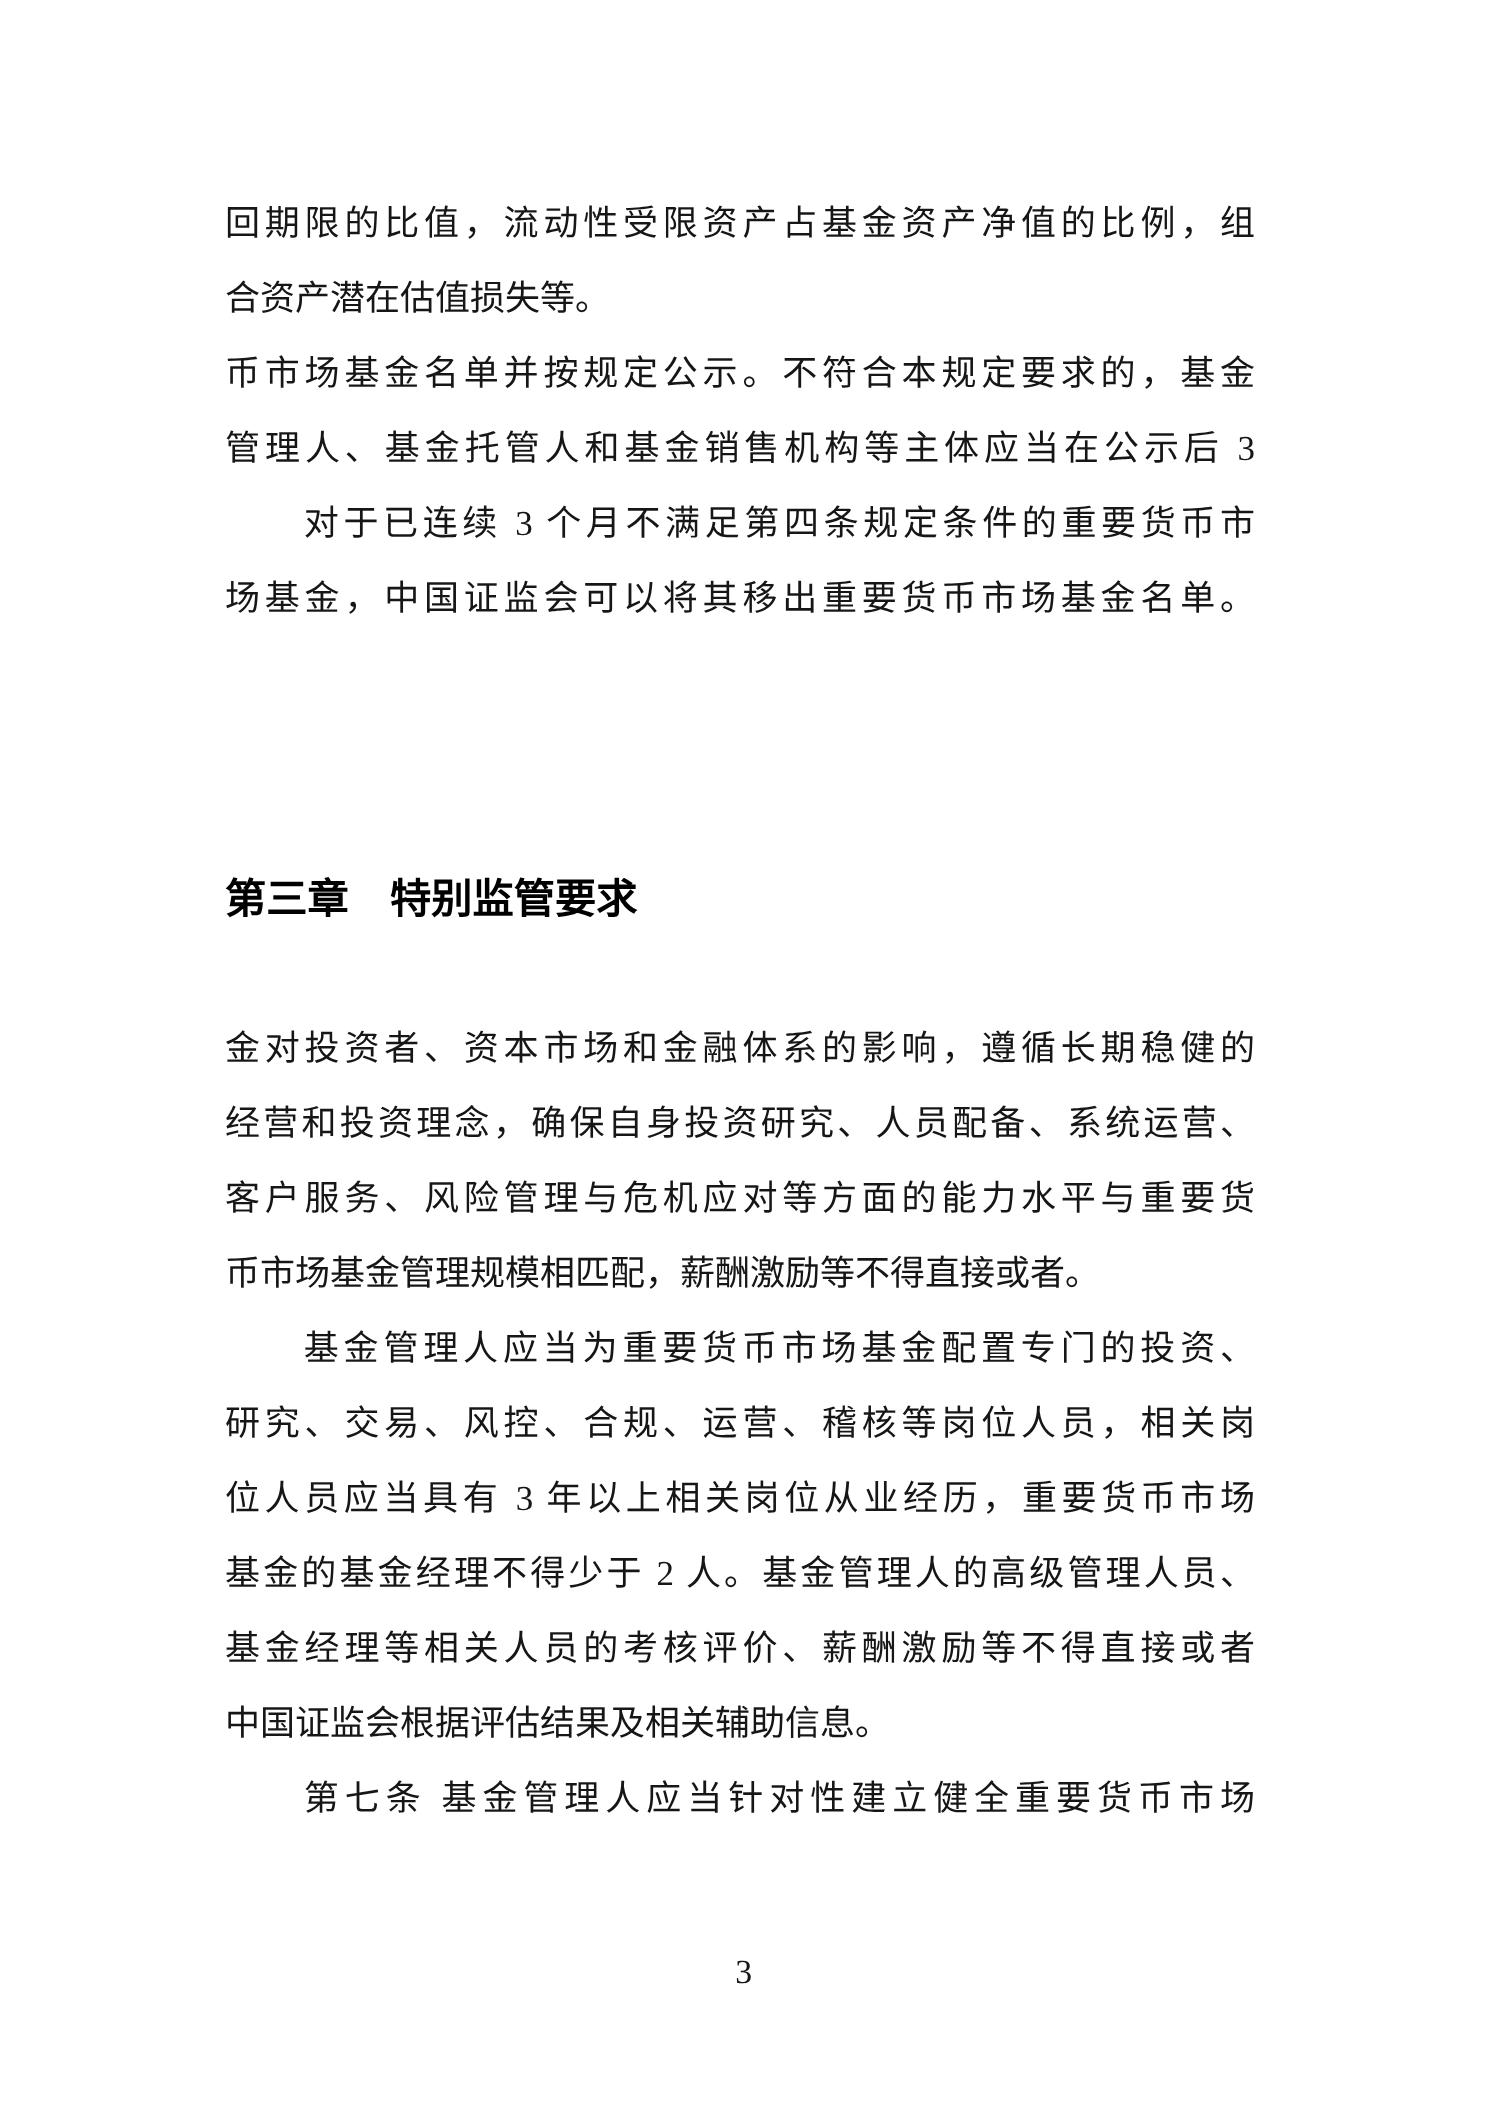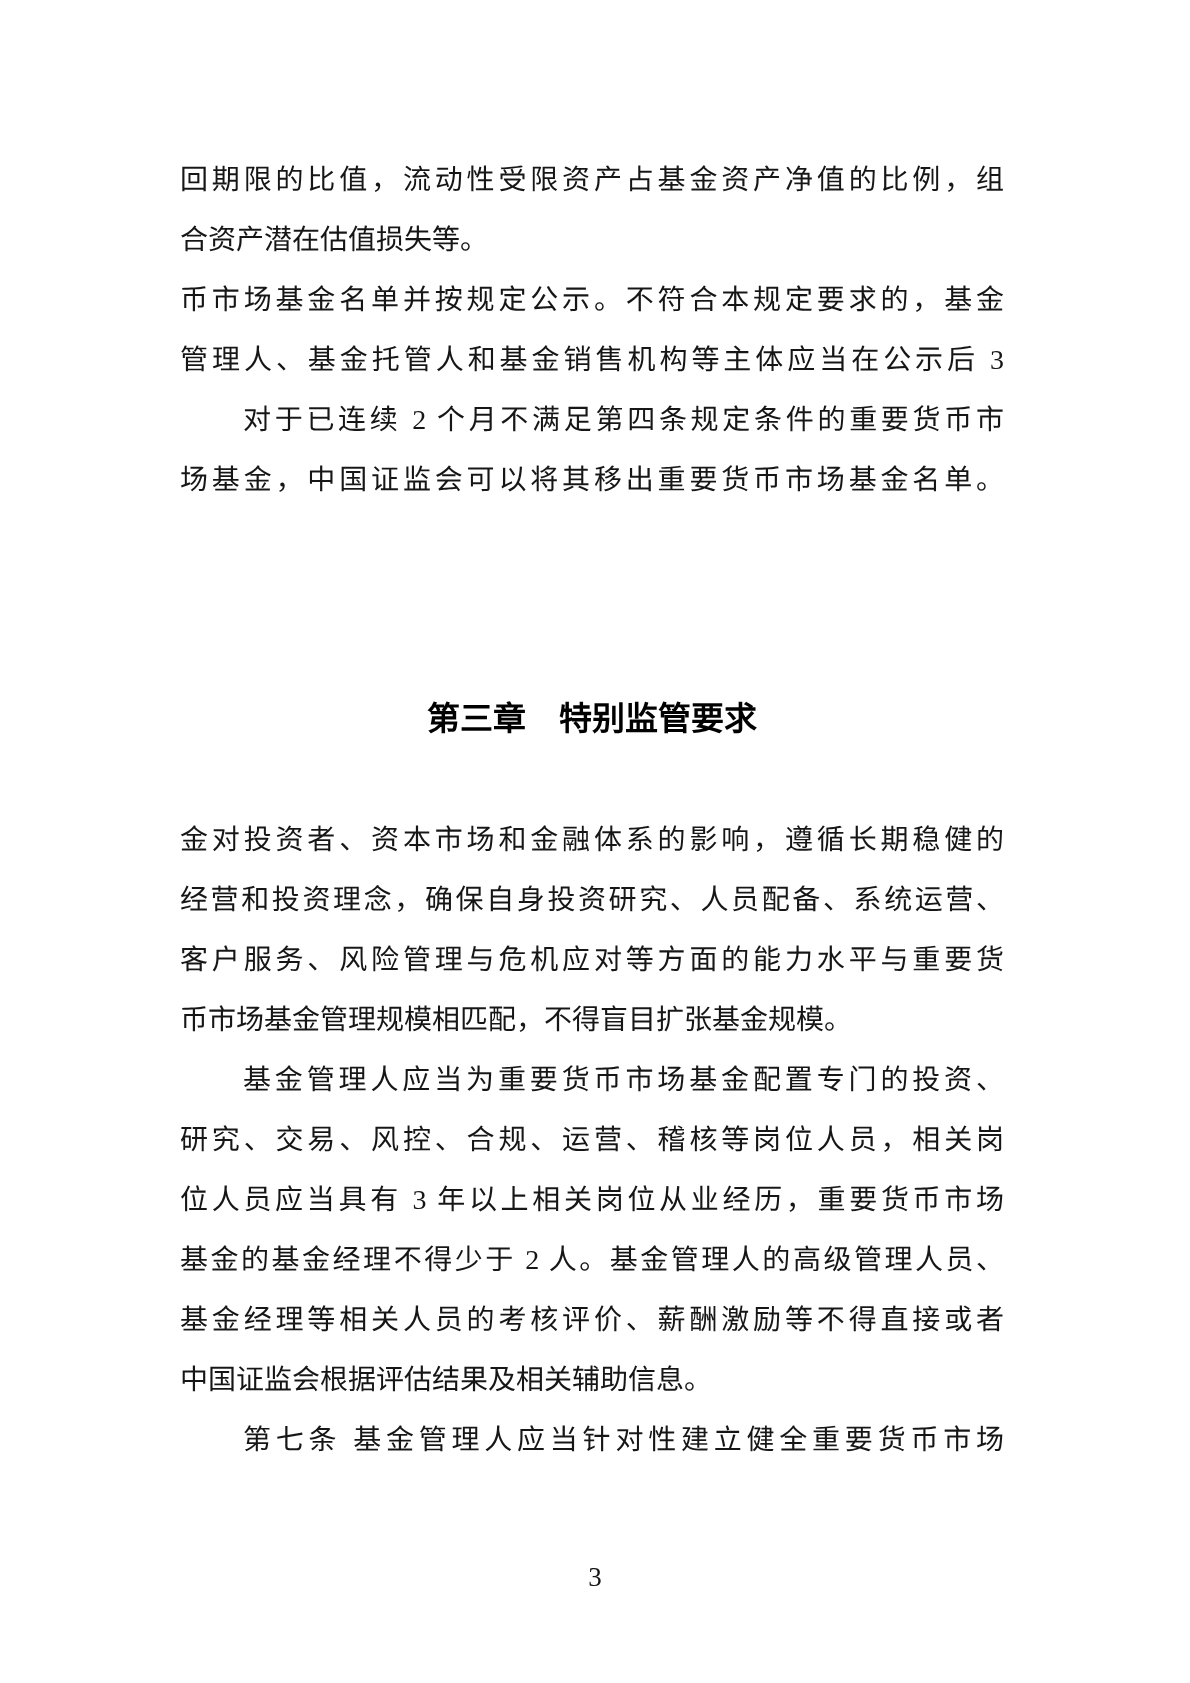--- a/index.html
+++ b/index.html
@@ -45,21 +45,21 @@
     text-align: right;
     text-align-last: left;
   }
   .chapter-heading {
     position: absolute;
     left: 180px;
     top: 686px;
     width: 824px;
     height: 66px;
     line-height: 66px;
-    text-align: center;
+    text-align: left;
     font-family: "Liberation Sans", "DejaVu Sans", sans-serif;
     font-weight: bold;
     font-size: 33px;
     color: #000000;
   }
   .page-number {
     position: absolute;
     left: 0;
     top: 1552px;
     width: 1190px;
@@ -73,31 +73,31 @@
 </head>
 <body>
 
 <div class="page">
 
   <div class="text-block block-1">
     <div class="line">回期限的比值，流动性受限资产占基金资产净值的比例，组</div>
     <div class="line short">合资产潜在估值损失等。</div>
     <div class="line">币市场基金名单并按规定公示。不符合本规定要求的，基金</div>
     <div class="line">管理人、基金托管人和基金销售机构等主体应当在公示后 3</div>
-    <div class="line indent">对于已连续 2 个月不满足第四条规定条件的重要货币市</div>
+    <div class="line indent">对于已连续 3 个月不满足第四条规定条件的重要货币市</div>
     <div class="line">场基金，中国证监会可以将其移出重要货币市场基金名单。</div>
   </div>
 
   <div class="chapter-heading">第三章　特别监管要求</div>
 
   <div class="text-block block-2">
     <div class="line">金对投资者、资本市场和金融体系的影响，遵循长期稳健的</div>
     <div class="line">经营和投资理念，确保自身投资研究、人员配备、系统运营、</div>
     <div class="line">客户服务、风险管理与危机应对等方面的能力水平与重要货</div>
-    <div class="line short">币市场基金管理规模相匹配，不得盲目扩张基金规模。</div>
+    <div class="line short">币市场基金管理规模相匹配，薪酬激励等不得直接或者。</div>
     <div class="line indent">基金管理人应当为重要货币市场基金配置专门的投资、</div>
     <div class="line">研究、交易、风控、合规、运营、稽核等岗位人员，相关岗</div>
     <div class="line">位人员应当具有 3 年以上相关岗位从业经历，重要货币市场</div>
     <div class="line">基金的基金经理不得少于 2 人。基金管理人的高级管理人员、</div>
     <div class="line">基金经理等相关人员的考核评价、薪酬激励等不得直接或者</div>
     <div class="line short">中国证监会根据评估结果及相关辅助信息。</div>
     <div class="line indent">第七条 基金管理人应当针对性建立健全重要货币市场</div>
   </div>
 
   <div class="page-number">3</div>

